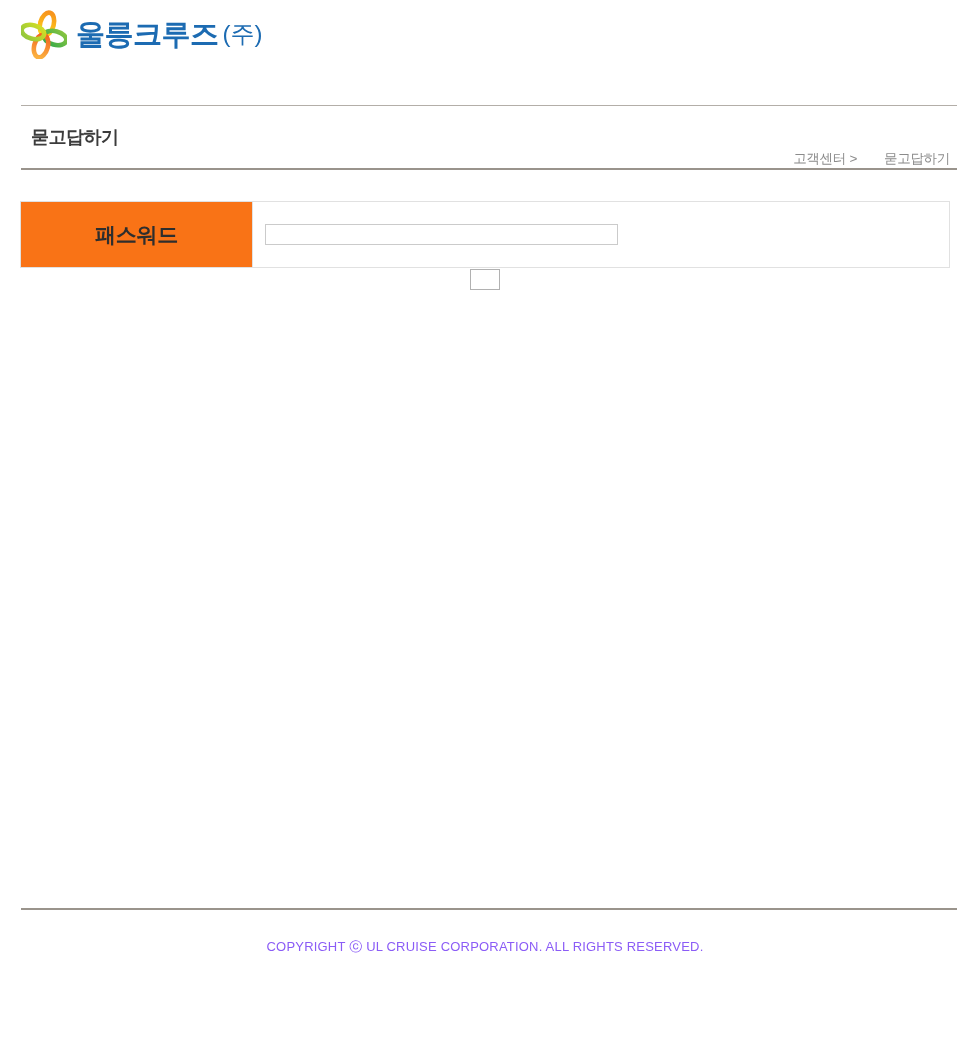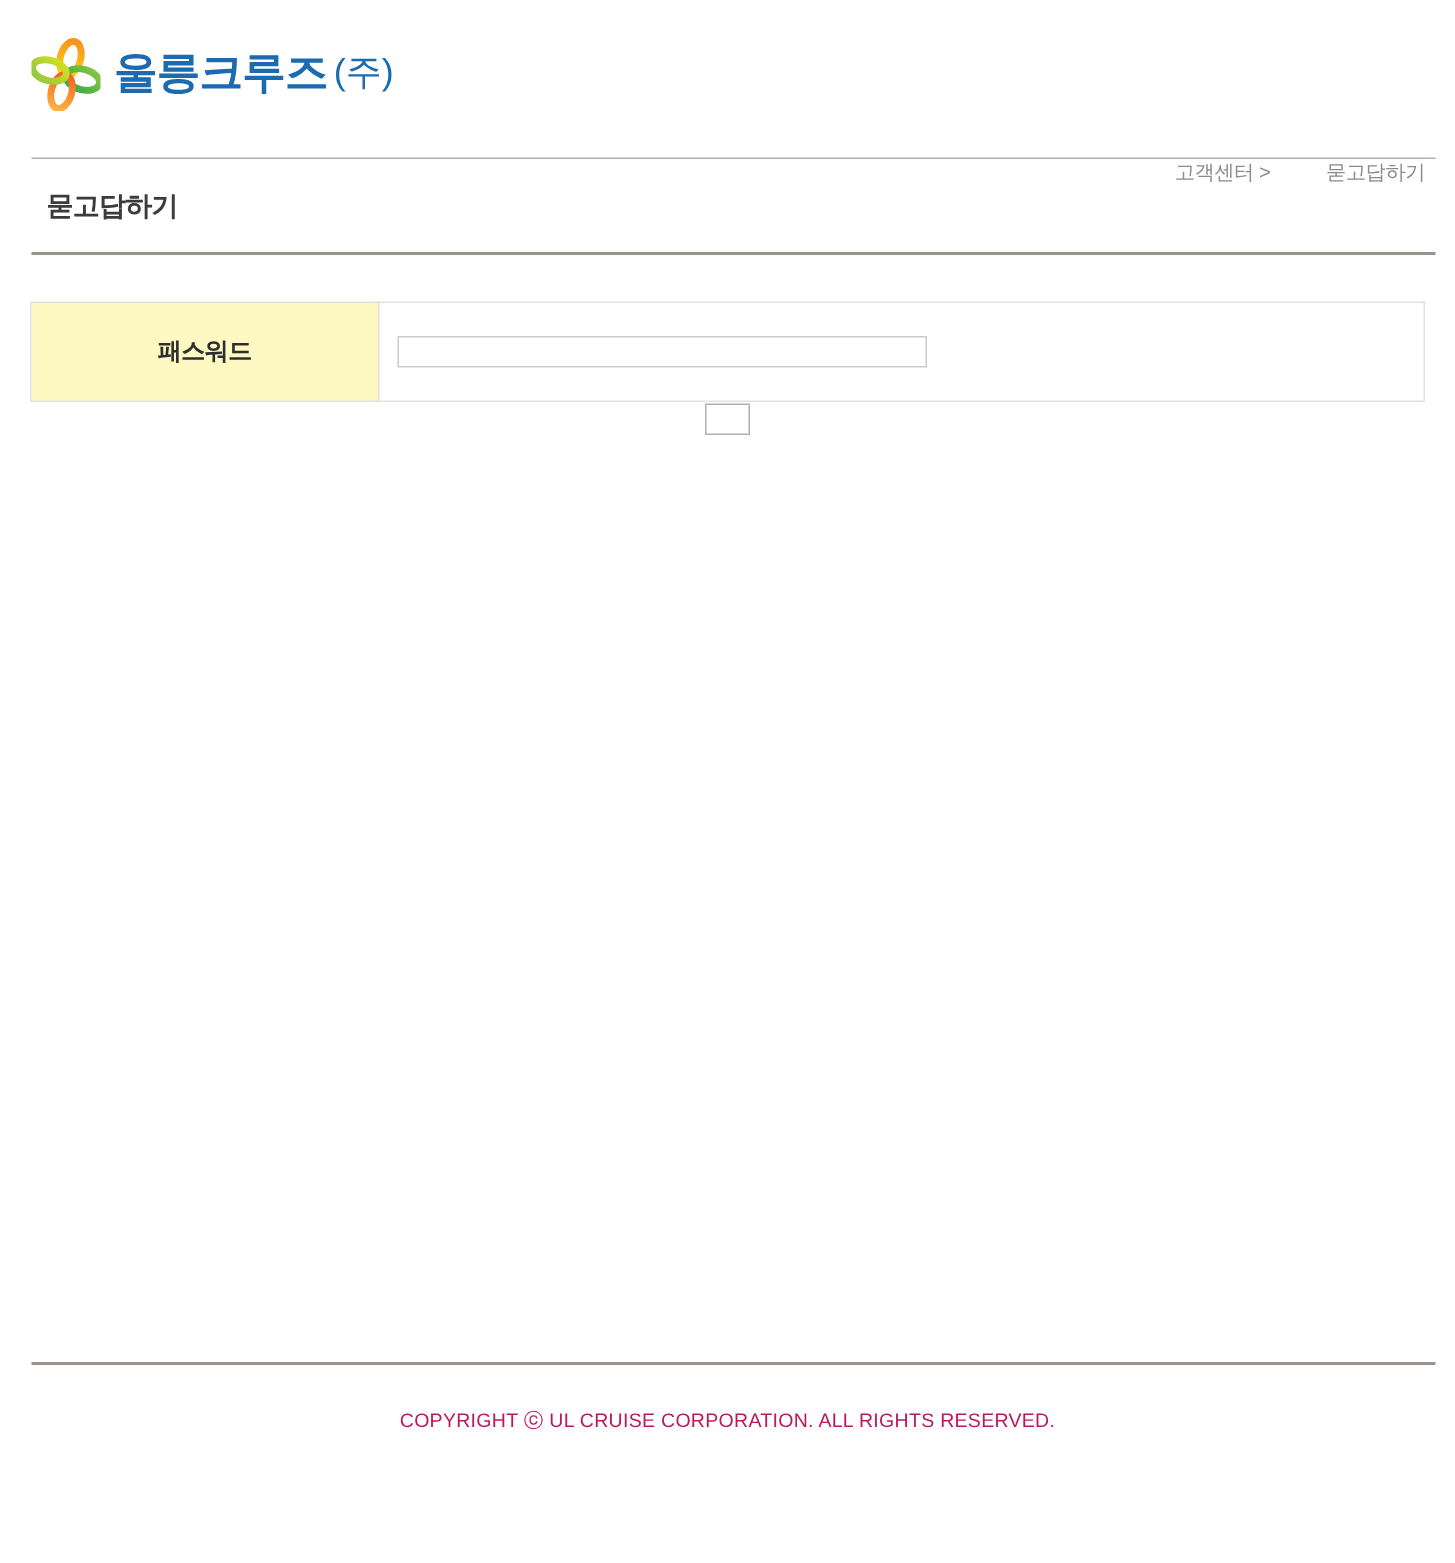--- a/index.html
+++ b/index.html
@@ -3,21 +3,21 @@
 <meta charset="utf-8">
 <style>
   * { margin:0; padding:0; box-sizing:border-box; }
   html,body { background:#ffffff; }
   body {
     width:970px; height:1042px; position:relative; overflow:hidden;
     font-family:"Liberation Sans","DejaVu Sans",sans-serif;
   }
 
   
-  .header { position:absolute; left:21px; top:24px; height:52px; }
+  .header { position:absolute; left:21px; top:9px; height:52px; }
   .logo { display:flex; align-items:center; text-decoration:none; cursor:pointer; }
   .logo-icon { width:46px; height:50px; display:inline-block; }
   .logo-text {
     margin-left:9px; font-size:29px; font-weight:800; color:#1c6bb2;
     letter-spacing:-0.5px; line-height:50px;
   }
   .logo-suffix {
     margin-left:4px; font-size:24px; font-weight:500; color:#1c6bb2;
     line-height:50px;
   }
@@ -27,34 +27,34 @@
     position:absolute; left:21px; top:105px; width:936px; height:65px;
     border-top:1px solid #b3aea8; border-bottom:2px solid #99938c;
     display:flex; align-items:center;
   }
   .page-title {
     font-size:18px; font-weight:700; color:#3b3b3b; padding-left:10px;
     letter-spacing:-0.5px;
   }
   .breadcrumb {
     position:absolute; right:7px; top:0; height:100%;
-    display:flex; align-items:flex-start; gap:37px;
+    display:flex; align-items:flex-end; gap:27px;
     font-size:13.5px; color:#8b8b8b; letter-spacing:-0.3px;
   }
   .crumb { cursor:pointer; }
   .crumb.current { cursor:default; }
 
   
   .password-table {
     position:absolute; left:20px; top:201px; width:930px;
     border-collapse:collapse; table-layout:fixed;
   }
   .password-table th {
-    width:232px; height:66px; background:#fef9c3;
-    border:1px solid #e1e1e1; font-size:16px; font-weight:700;
+    width:232px; height:66px; background:#f97316;
+    border:1px solid #e1e1e1; font-size:21px; font-weight:700;
     color:#2e2e2e; text-align:center; vertical-align:middle;
     letter-spacing:-0.3px;
   }
   .password-table td {
     border:1px solid #e1e1e1; background:#ffffff; vertical-align:middle;
   }
   .password-input {
     margin-left:12px; width:353px; height:21px;
     border:1px solid #cbcbcb; background:#ffffff;
     font-size:13px; padding:0 5px; outline:none; display:block;
@@ -67,21 +67,21 @@
     font-size:11px; color:#555;
   }
 
   
   .footer-line {
     position:absolute; left:21px; top:908px; width:936px; height:0;
     border-top:2px solid #9a948c;
   }
   .copyright {
     position:absolute; left:0; top:938px; width:970px; text-align:center;
-    font-size:13px; color:#be185d; letter-spacing:0.2px;
+    font-size:13px; color:#8b5cf6; letter-spacing:0.2px;
   }
 </style>
 </head>
 <body>
 
 <div class="page">
 
   <header class="header">
     <a class="logo">
       <span class="logo-icon">

